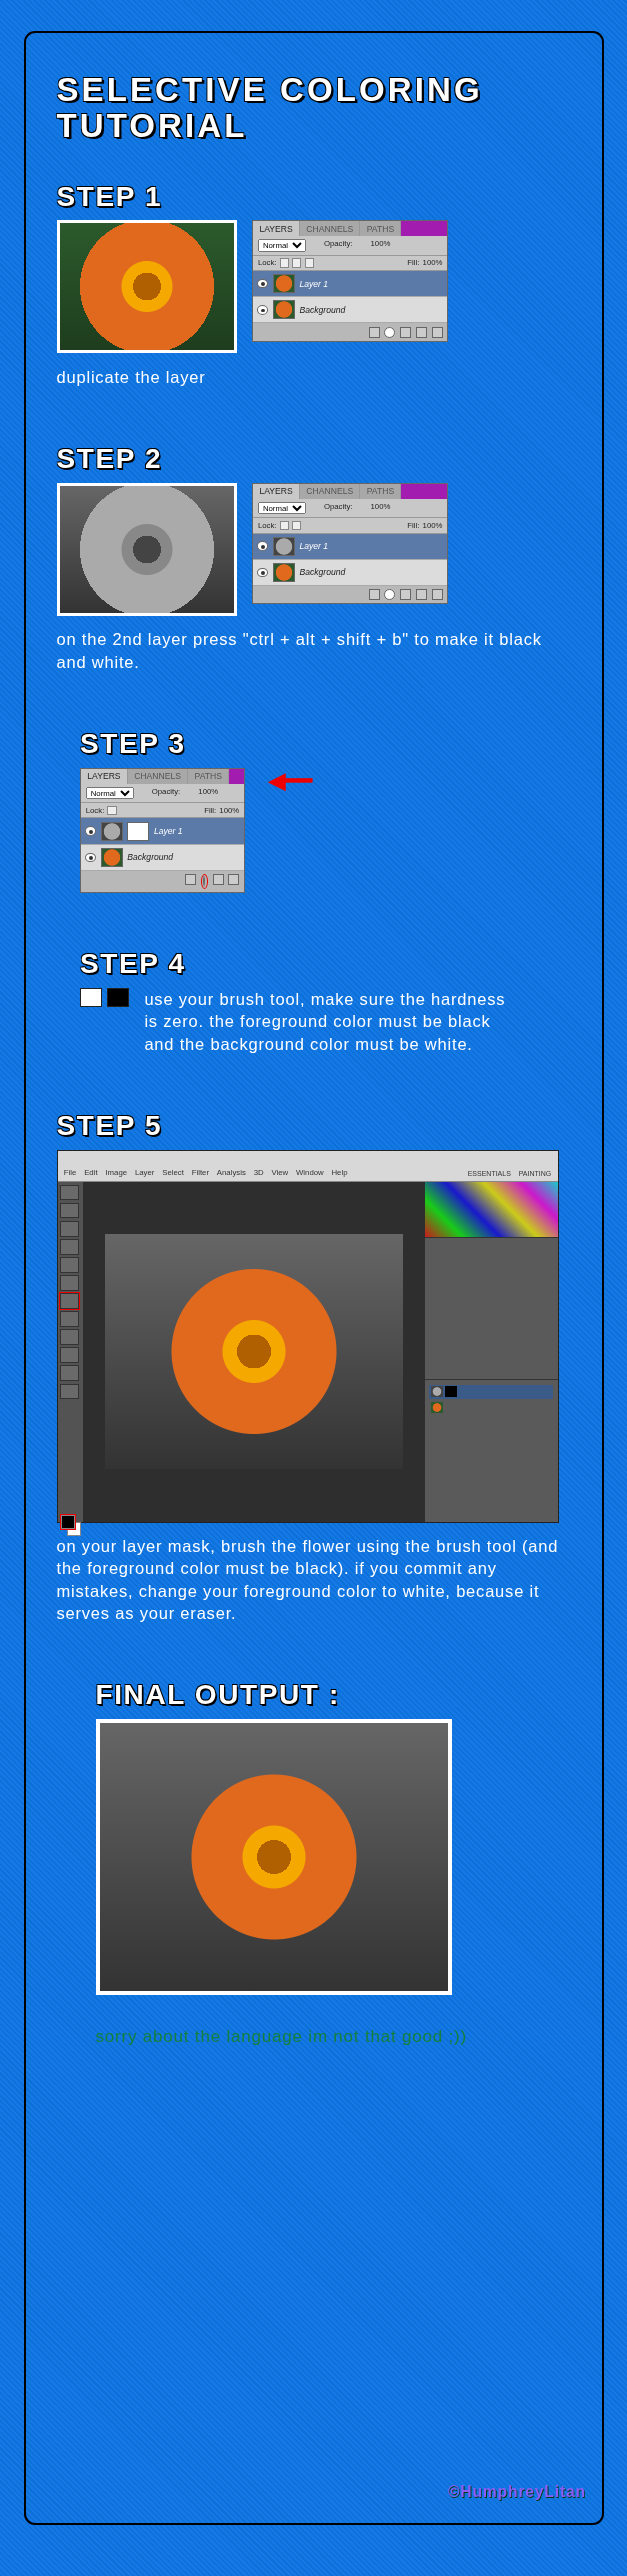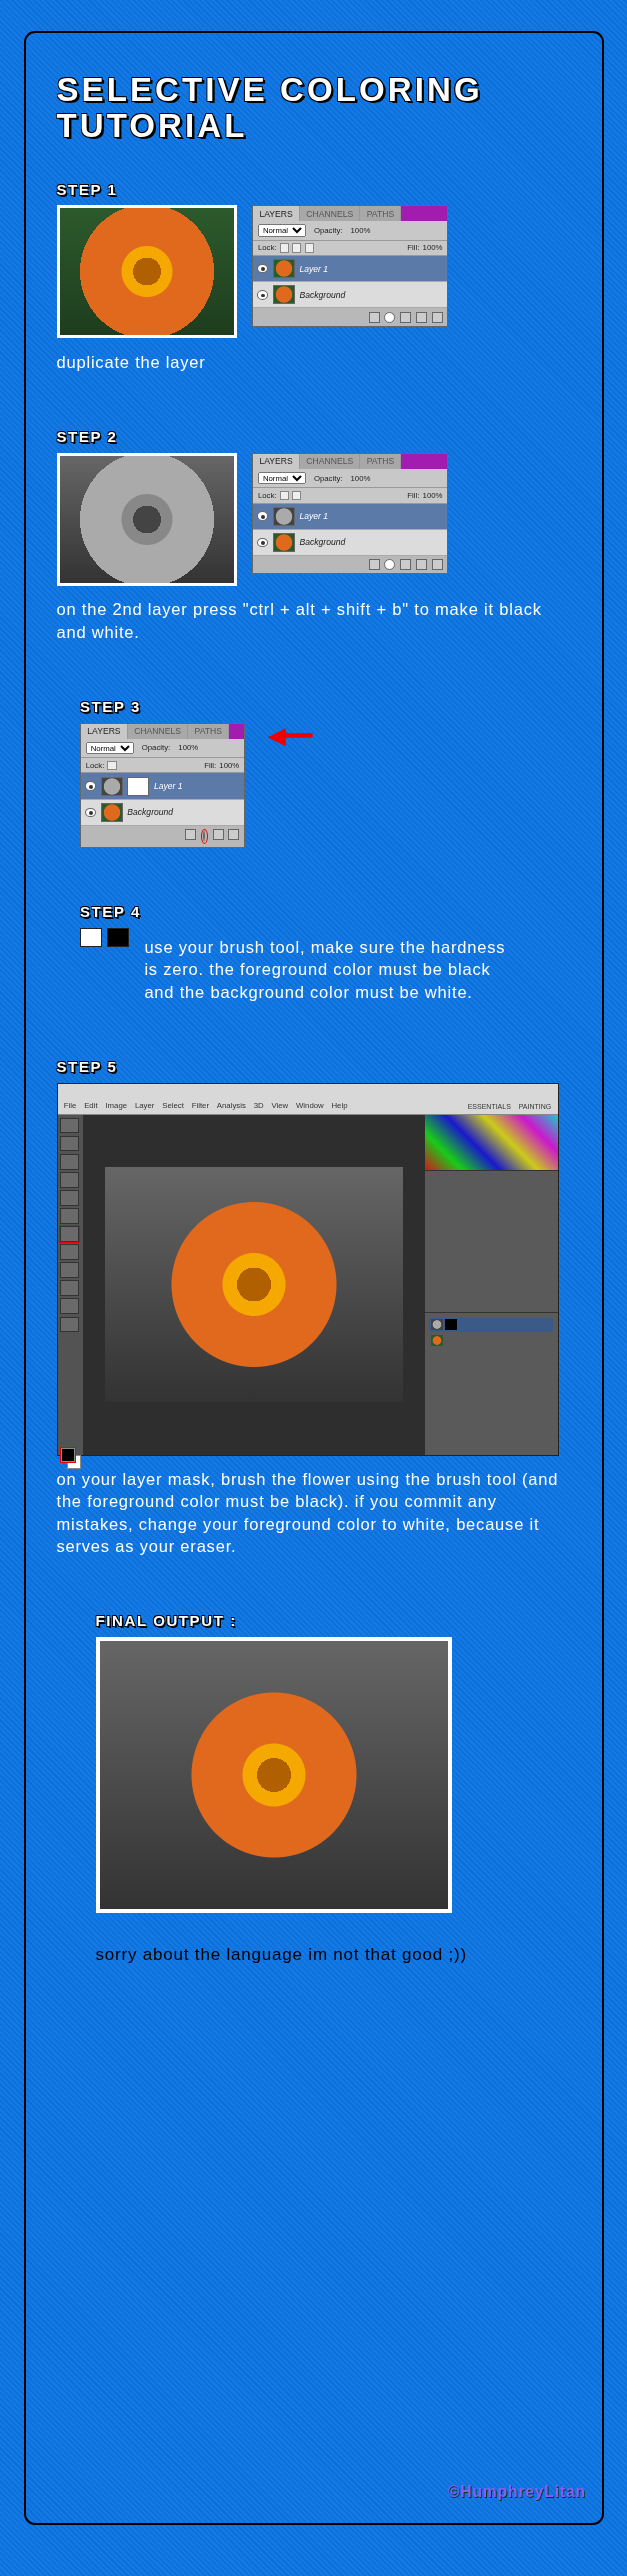--- a/index.html
+++ b/index.html
@@ -24,21 +24,21 @@
   font-size: 33px;
   font-weight: 900;
   letter-spacing: 3.1px;
   line-height: 1.1;
   text-shadow: 2.4px 2.4px 0 #000, -0.8px -0.8px 0 #000, 0.8px -0.8px 0 #000, -0.8px 0.8px 0 #000;
   font-family: Impact, 'Arial Black', sans-serif;
   margin-bottom: 36px;
 }
 .step-label {
   color: #fff;
-  font-size: 15px;
+  font-size: 28px;
   font-weight: 900;
   letter-spacing: 1.6px;
   text-shadow: 1.6px 1.6px 0 #000, -0.8px -0.8px 0 #000, 0.8px -0.8px 0 #000, -0.8px 0.8px 0 #000;
   font-family: Impact, 'Arial Black', sans-serif;
   margin-bottom: 7.8px;
 }
 .caption {
   color: #fff;
   font-size: 16.5px;
   letter-spacing: 0.8px;
@@ -83,21 +83,21 @@
   width: 196px;
   background: #c8c8c8;
   border: 0.8px solid #666;
   font-family: Tahoma, Arial, sans-serif;
   font-size: 8.6px;
   color: #222;
 }
 .lp-tabs { display: flex; background: #a21caf; }
 .lp-tab { padding: 2.4px 6.3px; background: #c8c8c8; border-right: 0.8px solid #999; }
 .lp-tab.inactive { background: #a8a8a8; color: #555; }
-.lp-opts { display: flex; align-items: center; gap: 8px; padding: 3.1px 4.7px; border-bottom: 0.8px solid #999; }
+.lp-opts { display: flex; gap: 18px; padding: 3.1px 4.7px; border-bottom: 0.8px solid #999; }
 .lp-opts select { font-size: 7.8px; height: 12.5px; }
 .lp-opts .opa { font-size: 7.8px; }
 .lp-lock { display:flex; align-items:center; gap:3.1px; padding:2.4px 4.7px; border-bottom:0.8px solid #999; font-size:7.8px; }
 .lp-lock .sq { width:9.4px; height:9.4px; background:#eee; border:0.8px solid #888; }
 .lp-rows { background: #dcdcdc; }
 .lp-row { display:flex; align-items:center; padding:3.1px 3.9px; border-bottom:0.8px solid #aaa; gap:4.7px; }
 .lp-row.active { background: #5b7aa8; color:#fff; }
 .lp-eye { width:11px; height:9.4px; background:#fff; border:0.8px solid #666; border-radius:50%; position:relative; }
 .lp-eye::after { content:''; position:absolute; left:3.1px; top:2.4px; width:3.9px; height:3.9px; background:#333; border-radius:50%; }
 .lp-thumb { width:22px; height:19px; border:0.8px solid #666; }
@@ -133,21 +133,21 @@
 .editor-right { width:133px; background:#535353; display:flex; flex-direction:column; }
 .er-swatches { height:55px; background: linear-gradient(45deg,#f00,#0f0,#00f,#ff0,#f0f,#0ff); opacity:.7; }
 .er-panel { flex:1; background:#5a5a5a; border-top:0.8px solid #333; padding:4.7px; font-size:7px; color:#ccc; }
 .editor-colors { position:absolute; left:3.1px; bottom:6.3px; }
 .ec-sw { width:14px; height:14px; border:0.8px solid #888; position:absolute; }
 .ec-sw.front { background:#000; left:0; top:0; z-index:2; outline:1.6px solid #e00; outline-offset:0.8px; }
 .ec-sw.back { background:#fff; left:6.3px; top:6.3px; }
 
 .final-img { border:4.7px solid #fff; width: 361px; height: 282px; }
 
-.apology { color:#000000; font-size:17px; letter-spacing:0.8px; line-height:1.3; margin-top:31px; font-family:'Trebuchet MS',Arial,sans-serif; text-transform:lowercase; }
+.apology { color:#15803d; font-size:17px; letter-spacing:0.8px; line-height:1.3; margin-top:31px; font-family:'Trebuchet MS',Arial,sans-serif; text-transform:lowercase; }
 .credit { position:absolute; right:15.7px; bottom:22px; color:#8b5cf6; font-weight:900; font-size:15.7px; text-shadow:0.8px 0.8px 0 #003a15; letter-spacing:0.8px; }
 </style>
 </head>
 <body>
 
 <div class="page-frame">
 
   <div class="title">
     <span>SELECTIVE  COLORING</span><br>
     <span>TUTORIAL</span>
@@ -292,21 +292,21 @@
     </div>
   </div>
 
   <div class="step-block" style="margin-left:23.5px">
     <div class="step-label">STEP 4</div>
     <div class="row">
       <div class="swatch-pair">
         <div class="swatch sw-w"></div>
         <div class="swatch sw-b"></div>
       </div>
-      <div class="caption" style="margin-top:8px;max-width:361px">use your brush tool, make sure the hardness is zero. the foreground color must be black and the background color must be white.</div>
+      <div class="caption" style="margin-top:0;max-width:361px">use your brush tool, make sure the hardness is zero. the foreground color must be black and the background color must be white.</div>
     </div>
   </div>
 
   <div class="step-block">
     <div class="step-label">STEP 5</div>
     <div class="editor">
       <div class="editor-menu">
         <span>File</span>
         <span>Edit</span>
         <span>Image</span>

